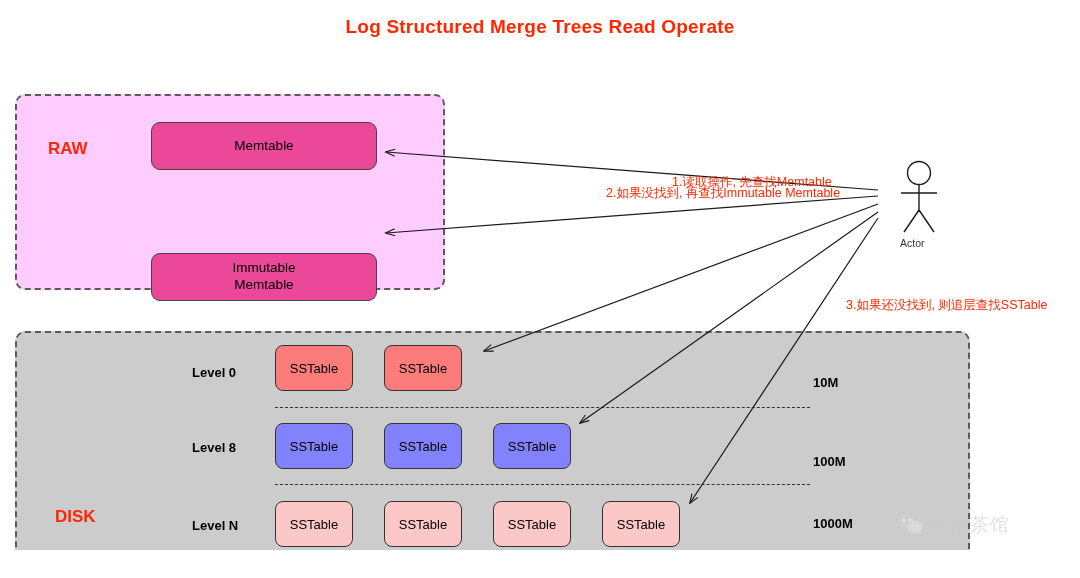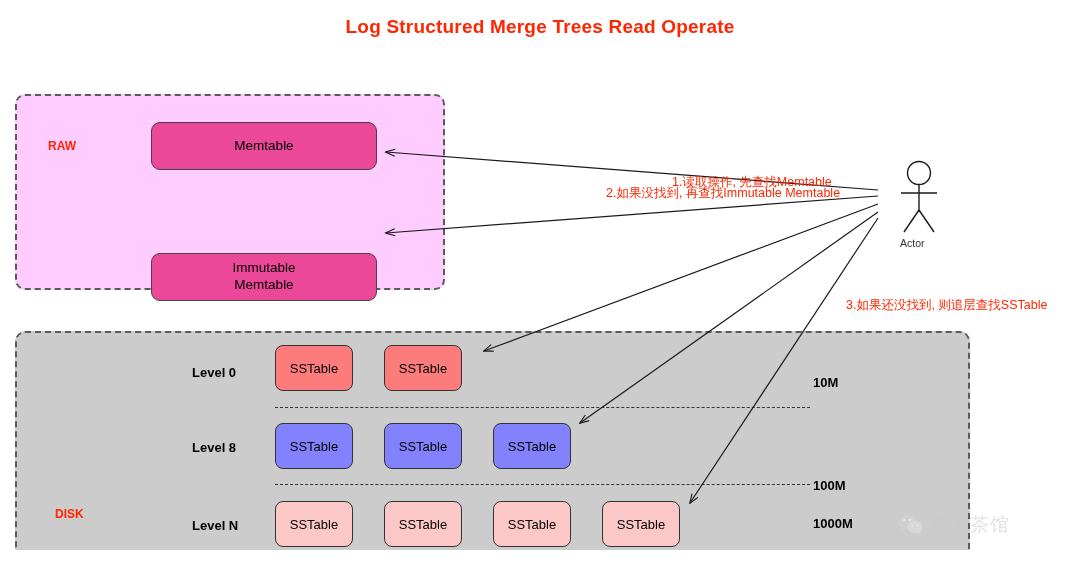--- a/index.html
+++ b/index.html
@@ -52,21 +52,21 @@
     background: #cccccc;
     border: 2px dashed #5a5a5a;
     border-radius: 10px;
     box-sizing: border-box;
   }
 
   
   .zone-label {
     position: absolute;
     color: #ff2600;
-    font-size: 12px;
+    font-size: 17px;
     font-weight: bold;
   }
   .raw-label { left: 48px; top: 139px; }
   .disk-label { left: 55px; top: 507px; }
 
   
   .mem-box {
     position: absolute;
     background: #ec4899;
     border: 1.6px solid #444444;
@@ -95,21 +95,21 @@
   .lvln { left: 192px; top: 518px; }
 
   
   .size-label {
     position: absolute;
     font-size: 13px;
     font-weight: bold;
     color: #000000;
   }
   .sz0 { left: 813px; top: 375px; }
-  .sz1 { left: 813px; top: 478px; }
+  .sz1 { left: 813px; top: 454px; }
   .szn { left: 813px; top: 516px; }
 
   
   .sst {
     position: absolute;
     width: 78px;
     height: 46px;
     border: 1.6px solid #333333;
     border-radius: 8px;
     box-sizing: border-box;

